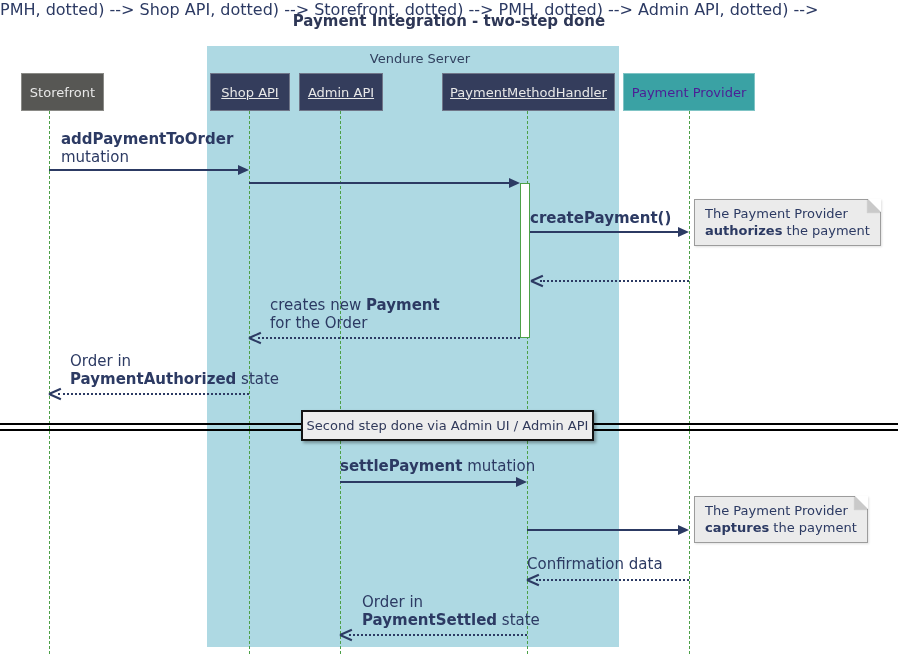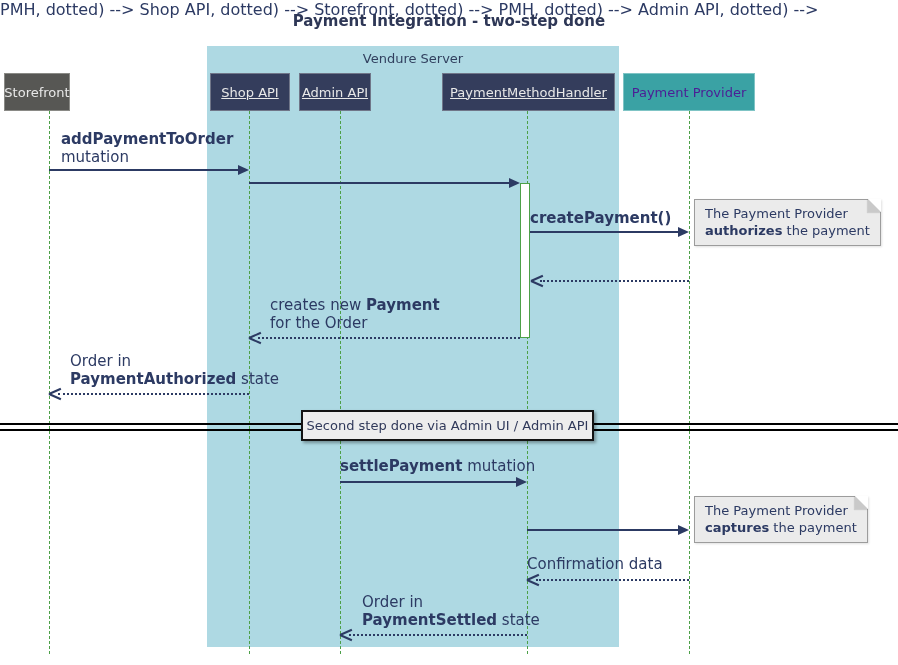--- a/index.html
+++ b/index.html
@@ -26,21 +26,21 @@
   .title{
     position:absolute;left:0;right:0;top:12px;text-align:center;
     font-size:15px;font-weight:bold;color:#2e3756;
   }
   .frame{
     position:absolute;left:207px;top:46px;width:412px;height:601px;
     background:var(--frame-blue);
   }
   .frame-label{
     position:absolute;left:207px;top:51px;width:412px;text-align:center;
-    font-size:13px;color:#31405f;
+    font-size:13px;color:#31405f;padding-left:7px;
   }
   .lifeline{
     position:absolute;top:111px;height:543px;width:0;
     border-left:1px dashed var(--green);
   }
   .participant{
     position:absolute;top:73px;height:38px;box-sizing:border-box;
     display:flex;align-items:center;justify-content:center;
     font-size:13px;white-space:nowrap;
   }
@@ -106,23 +106,23 @@
   <div class="frame-label">Vendure Server</div>
 
   
   <div class="lifeline" style="left:49px"></div>
   <div class="lifeline" style="left:249px"></div>
   <div class="lifeline" style="left:340px"></div>
   <div class="lifeline" style="left:527px"></div>
   <div class="lifeline" style="left:689px"></div>
 
   
-  <div class="participant p-gray" style="left:4px;width:66px">Storefront</div>
+  <div class="participant p-gray" style="left:21px;width:83px">Storefront</div>
   <div class="participant p-navy" style="left:210px;width:80px">Shop API</div>
-  <div class="participant p-navy" style="left:299px;width:72px">Admin API</div>
+  <div class="participant p-navy" style="left:299px;width:84px">Admin API</div>
   <div class="participant p-navy" style="left:442px;width:173px">PaymentMethodHandler</div>
   <div class="participant p-teal" style="left:623px;width:132px">Payment Provider</div>
 
   
   <div class="activation"></div>
 
   
   <div class="msg-label" style="left:61px;top:131px"><b>addPaymentToOrder</b></div>
   <div class="msg-label" style="left:61px;top:149px">mutation</div>
   <div class="msg-line" style="left:49px;top:169px;width:189px"></div>

